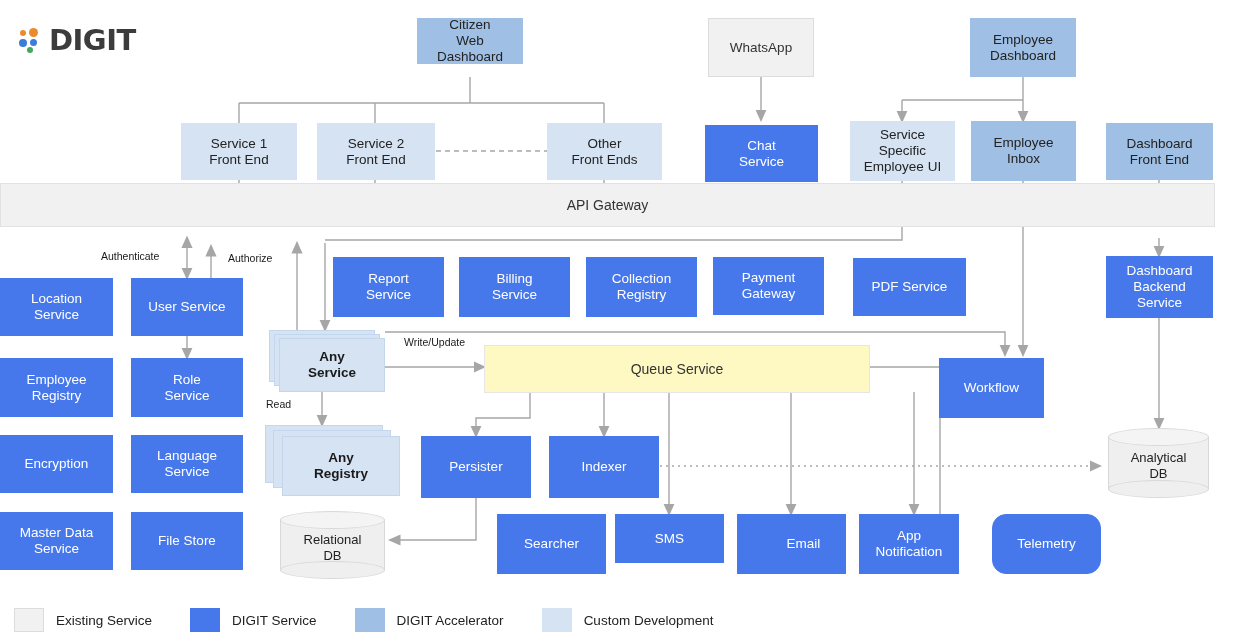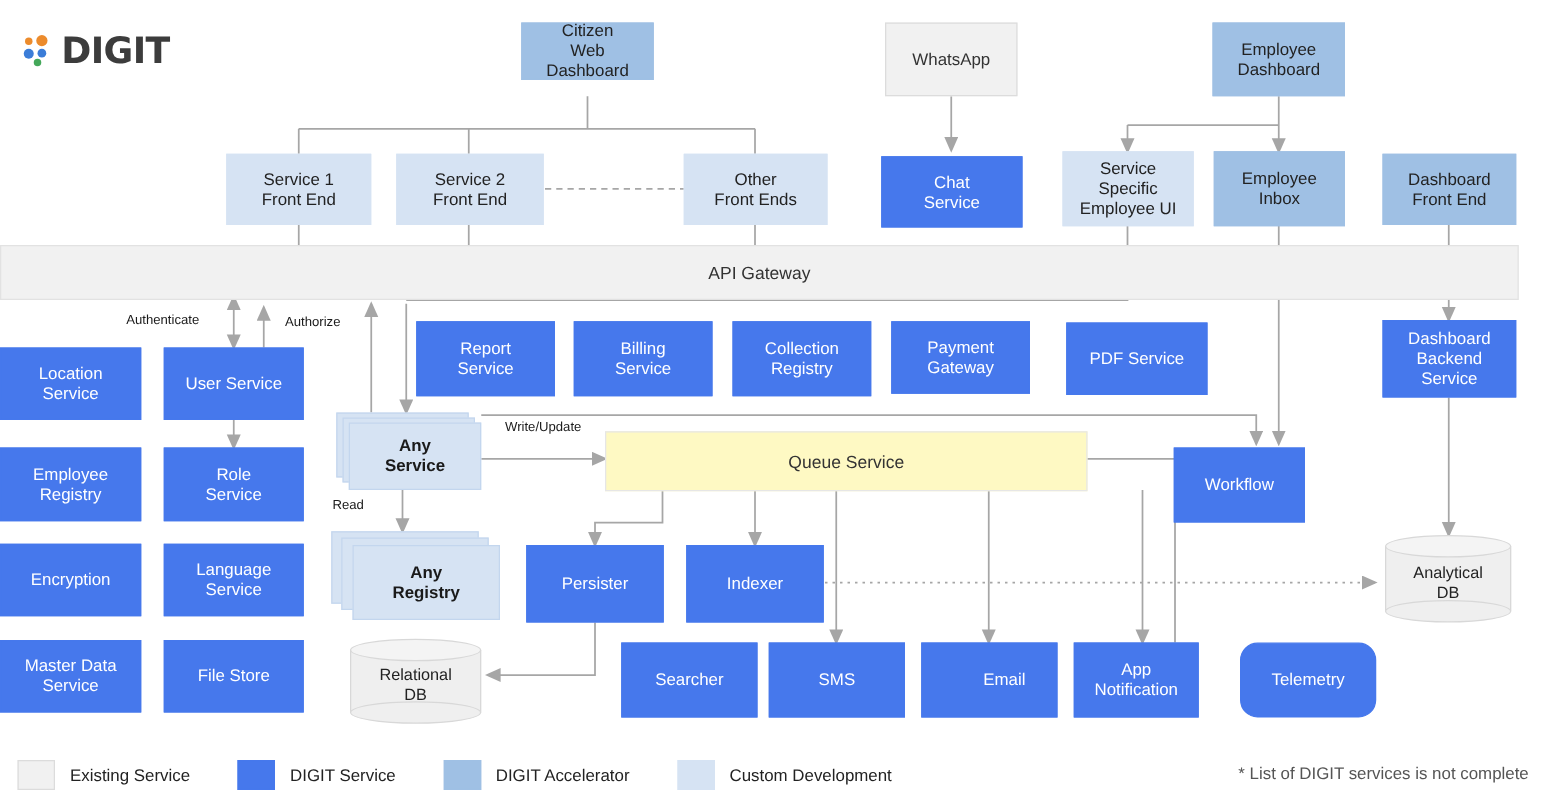--- a/index.html
+++ b/index.html
@@ -169,21 +169,21 @@
   <div class="node t-digit" style="left:705px;top:125px;width:113px;height:57px;">Chat
 Service</div>
   <div class="node t-custom" style="left:850px;top:121px;width:105px;height:60px;">Service
 Specific
 Employee UI</div>
   <div class="node t-accel" style="left:971px;top:121px;width:105px;height:60px;">Employee
 Inbox</div>
   <div class="node t-accel" style="left:1106px;top:123px;width:107px;height:57px;">Dashboard
 Front End</div>
 
-  <div class="gateway" style="left:0px;top:196px;width:1213px;height:42px;">API Gateway</div>
+  <div class="gateway" style="left:0px;top:183px;width:1213px;height:42px;">API Gateway</div>
 
   <div class="edge-label" style="left:101px;top:250px;">Authenticate</div>
   <div class="edge-label" style="left:228px;top:252px;">Authorize</div>
 
   <div class="node t-digit" style="left:0px;top:278px;width:113px;height:58px;">Location
 Service</div>
   <div class="node t-digit" style="left:131px;top:278px;width:112px;height:58px;">User Service</div>
 
   <div class="node t-digit" style="left:0px;top:358px;width:113px;height:59px;">Employee
 Registry</div>
@@ -245,21 +245,21 @@
 
   <div class="cyl" style="left:280px;top:511px;width:105px;height:68px;">
     <div class="body" style="top:9px;height:50px;"></div>
     <div class="top" style="top:0px;"></div>
     <div class="bot" style="top:50px;"></div>
     <div class="cyl-label" style="top:21px;">Relational
 DB</div>
   </div>
 
   <div class="node t-digit" style="left:497px;top:514px;width:109px;height:60px;">Searcher</div>
-  <div class="node t-digit" style="left:615px;top:514px;width:109px;height:60px;">SMS</div>
+  <div class="node t-digit" style="left:615px;top:514px;width:109px;height:49px;">SMS</div>
   <div class="node t-digit" style="left:737px;top:514px;width:109px;height:60px;padding-left:24px;">Email</div>
   <div class="node t-digit" style="left:859px;top:514px;width:100px;height:60px;">App
 Notification</div>
   <div class="node t-digit" style="left:992px;top:514px;width:109px;height:60px;border-radius:14px;">Telemetry</div>
 
   <div id="legend">
     <div class="legend-item">
       <span class="legend-swatch" style="background:#f1f1f1;border:1px solid #dcdcdc;"></span>
       <span class="legend-text">Existing Service</span>
     </div>
@@ -270,15 +270,14 @@
     <div class="legend-item">
       <span class="legend-swatch" style="background:#9fc0e4;border:1px solid #9fc0e4;"></span>
       <span class="legend-text">DIGIT Accelerator</span>
     </div>
     <div class="legend-item">
       <span class="legend-swatch" style="background:#d6e3f3;border:1px solid #d6e3f3;"></span>
       <span class="legend-text">Custom Development</span>
     </div>
   </div>
 
-  <div id="footnote">* List of DIGIT services is not complete</div>
 
 </div>
 
 </body></html>

